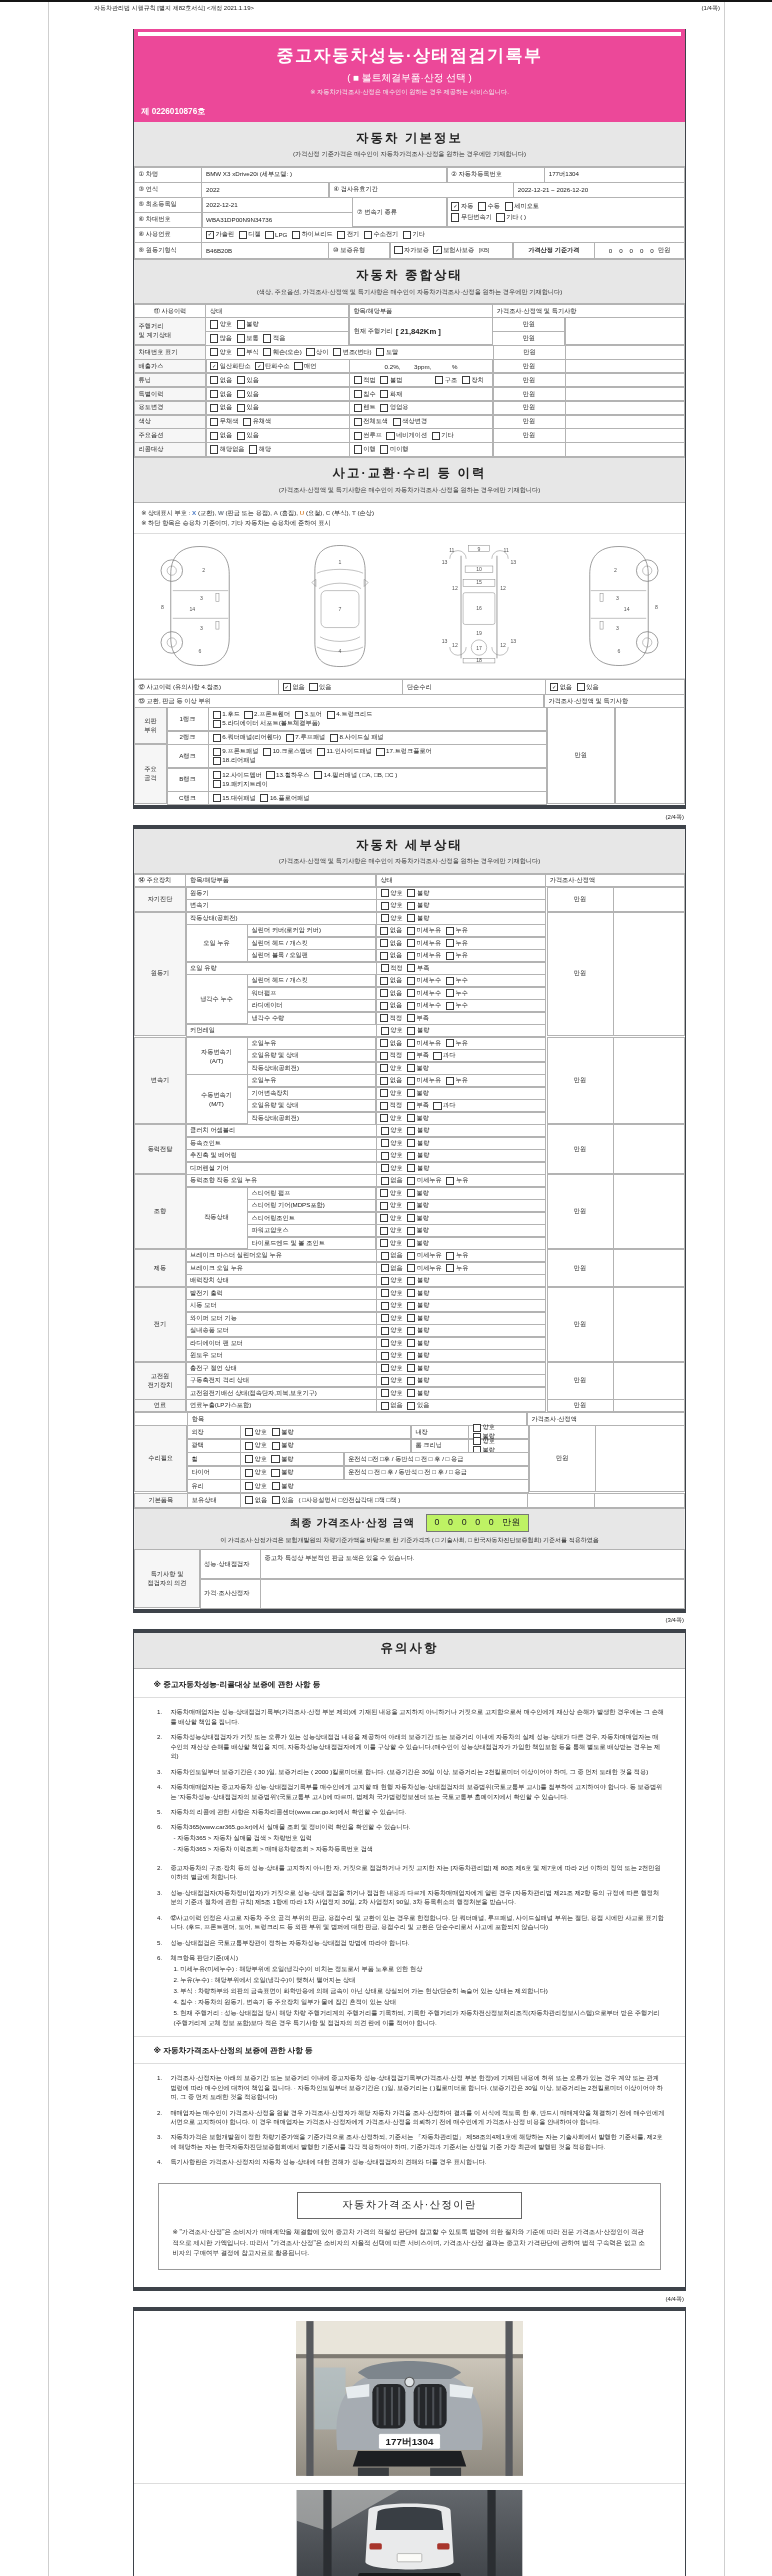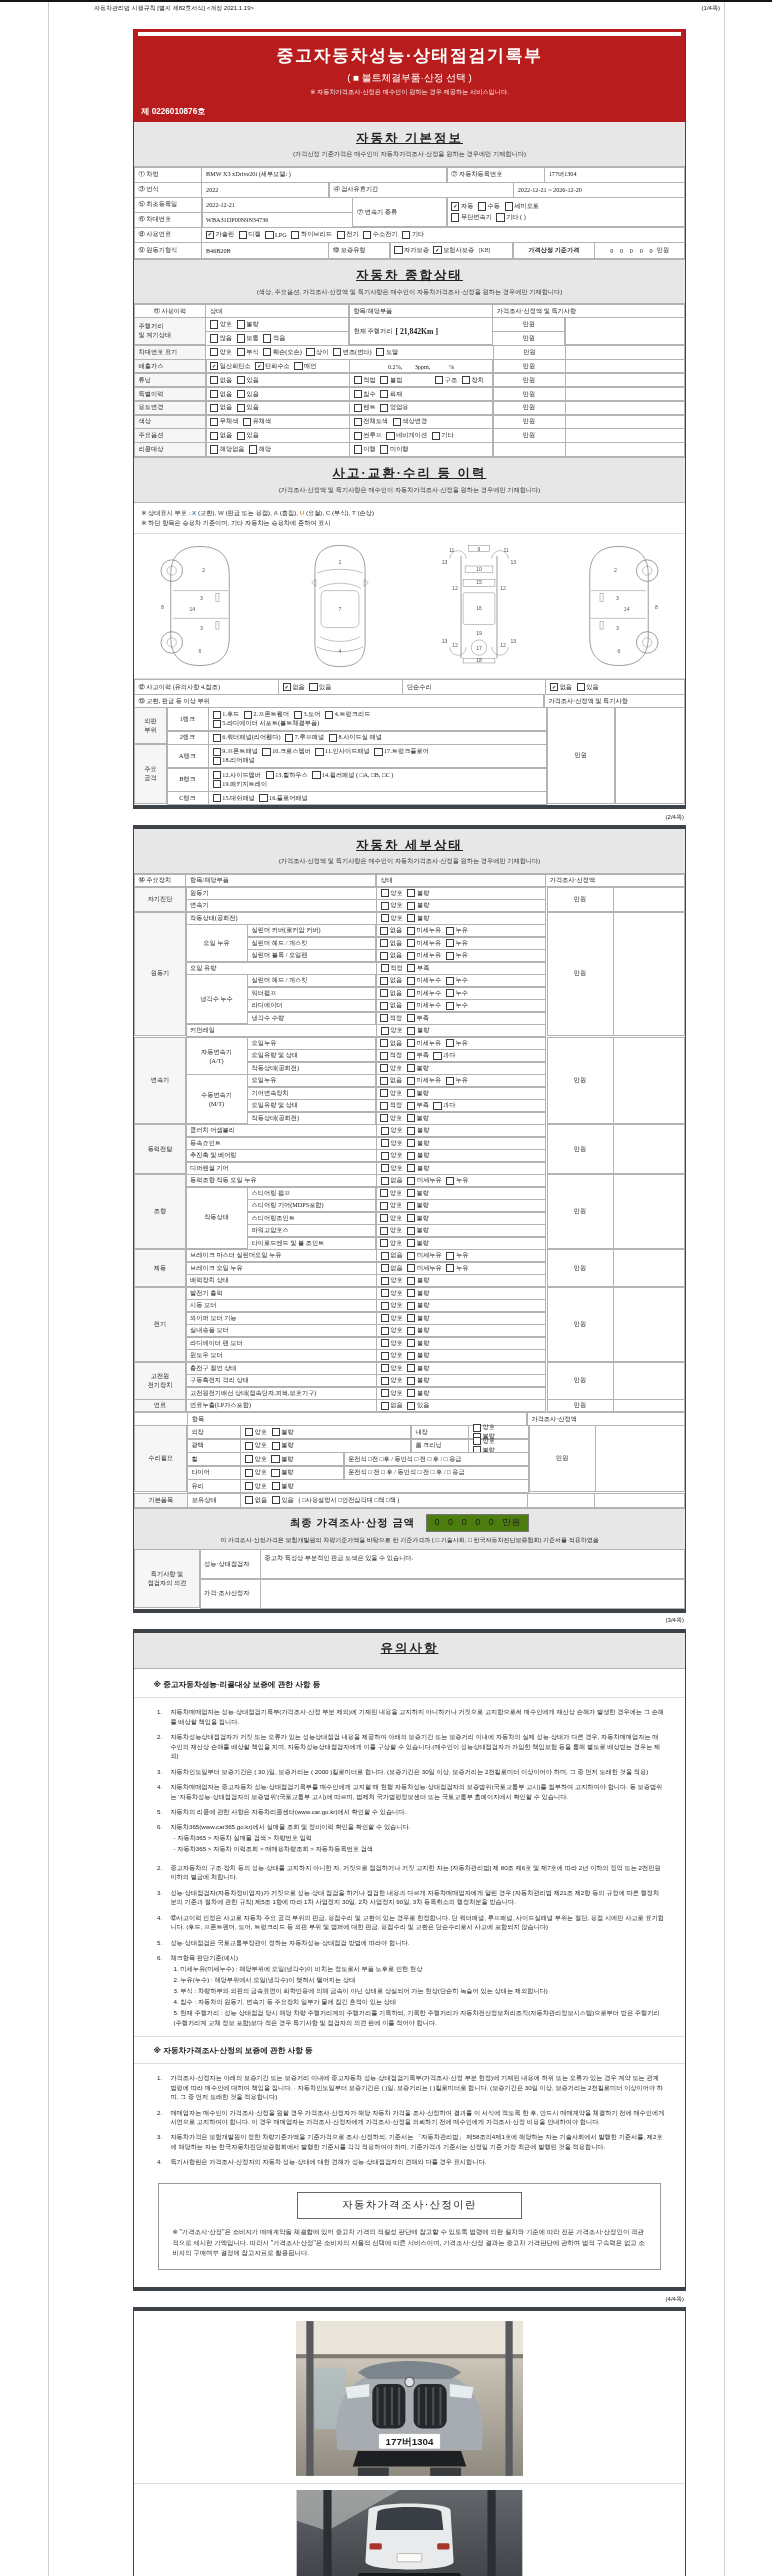--- a/index.html
+++ b/index.html
@@ -6,53 +6,53 @@
     font-family:"Liberation Sans","DejaVu Sans",sans-serif;}
   body{width:773px;}
   .topline{height:1.5px;background:#151515;}
   .sheet{width:675px;margin:0 auto;border-left:0.5px solid #cfcfcf;border-right:0.5px solid #cfcfcf;padding-bottom:13.4px;}
   .lawrow{display:flex;justify-content:space-between;font-size:6px;padding:2.6px 4.1px 0 45px;color:#222;}
   .doc{width:553px;margin:15.5px 0 0 84px;}
   .pgmark{text-align:right;font-size:6px;padding:3.6px 2.1px 3.1px 0;color:#222;}
   .block{border-left:1.5px solid #3e434a;border-right:1.5px solid #3e434a;border-bottom:4.1px solid #3e434a;background:#fff;}
   .block.bt{border-top:4.1px solid #3e434a;}
   
-  .banner{background:#b91c1c;color:#fff;text-align:center;padding:2.6px 3.1px 0;}
+  .banner{background:#ec4899;color:#fff;text-align:center;padding:2.6px 3.1px 0;}
   .banner .stripe{height:3.6px;background:#fff;margin:1px 1px 8.2px;}
   .banner h1{margin:0 0 4.6px;font-size:17px;font-weight:600;letter-spacing:1.5px;}
   .banner .sub{font-size:9.8px;margin-bottom:3.6px;}
   .banner .note{font-size:6.2px;color:#f0f0f0;margin-bottom:7.2px;}
   .banner .docno{text-align:left;font-weight:bold;font-size:8.2px;padding:1.5px 4.1px 5.2px;}
   
   .sechead{background:#e7e7e7;border-bottom:0.5px solid #b3b3b3;text-align:center;padding:7.7px 4.1px 6.7px;}
-  .sechead h2{margin:0 0 3.6px;font-size:12.4px;font-weight:600;letter-spacing:2.1px;text-decoration:underline;}
+  .sechead h2{margin:0 0 3.6px;font-size:12.4px;font-weight:600;letter-spacing:2.1px;}
   .sechead .sub{font-size:6.2px;color:#333;}
   
-  .tbl{padding:0.5px 0 0 0.5px;font-family:Liberation Serif, serif;}
+  .tbl{padding:0.5px 0 0 0.5px;}
   .frow{display:flex;}
   .vstack{display:flex;flex-direction:column;}
   .c{border:0.5px solid #b3b3b3;margin:-0.5px 0 0 -0.5px;padding:1px 3.6px;display:flex;align-items:center;
      font-size:6.2px;background:#fff;box-sizing:border-box;min-height:12.4px;}
   .ctr{justify-content:center;text-align:center;}
   .glb{background:#f6f6f6;}
   .pre{white-space:pre-line;}
   .preh{white-space:pre;}
   .cbi{display:inline-flex;align-items:center;gap:1.5px;margin-right:4.6px;white-space:nowrap;}
   .cb{width:6.2px;height:6.2px;border:0.8px solid #3c3c3c;background:#fff;display:inline-flex;align-items:center;justify-content:center;
       font-size:5.2px;font-weight:bold;color:#111;flex:none;line-height:1;}
   .cbline{display:flex;flex-wrap:wrap;align-items:center;}
   .odv{font-size:7.7px;font-weight:bold;margin-left:3.1px;}
   .legend{font-size:6.2px;padding:5.2px 7.2px 4.1px;border-bottom:0.5px solid #ddd;line-height:1.7;}
   .diagrams{display:flex;justify-content:center;gap:21.6px;padding:7.2px 0 8.2px;border-bottom:0.5px solid #ddd;}
   .diagrams svg{display:block;}
   
   .finalband{background:#e7e7e7;border-top:0.5px solid #b3b3b3;padding:5.2px 4.1px 4.6px;text-align:center;}
   .finalband .l1{display:flex;justify-content:center;align-items:center;gap:11.3px;margin-bottom:3.6px;}
   .finalband .cap{font-size:10.3px;font-weight:700;letter-spacing:1px;}
-  .finalband .amt{border:0.5px solid #777;background:#4d7c0f;padding:2.1px 7.2px;font-size:8.8px;letter-spacing:3.1px;}
+  .finalband .amt{border:0.5px solid #777;background:#bef264;padding:2.1px 7.2px;font-size:8.8px;letter-spacing:3.1px;}
   .finalband .nt{font-size:6px;}
   
   .notices{padding:3.1px 0 5.2px;}
   .nhead{font-size:7.7px;font-weight:600;padding:8.2px 7.2px 7.2px 19.6px;border-bottom:0.5px solid #ddd;}
   .nbody{padding:9.3px 20.6px 3.1px 23px;}
   .nitem{display:flex;margin-bottom:5.7px;font-size:6.2px;line-height:1.55;}
   .nitem .nn{width:13.4px;flex:none;}
   .nitem .sub{margin:1.5px 0 0 3.1px;}
   .explain{border:0.5px solid #999;margin:7.2px 24px 12.4px;padding:8.2px 13.4px 9.3px;}
   .explain .btitle{border:0.5px solid #666;width:216px;margin:0 auto 8.2px;text-align:center;font-size:10.3px;letter-spacing:1.5px;padding:5.2px 3.1px;}

